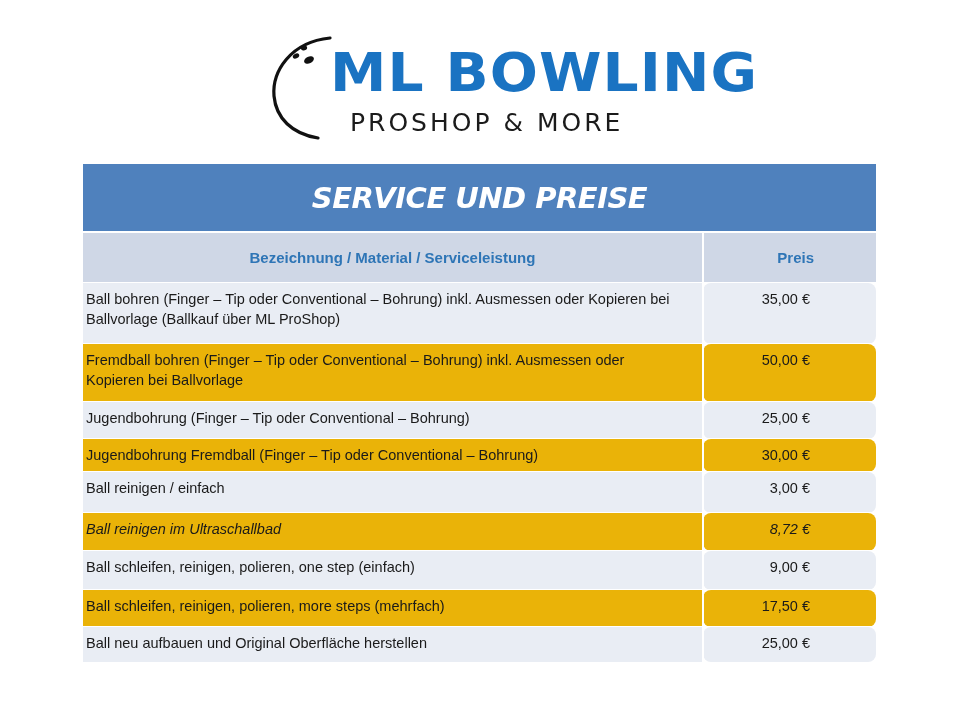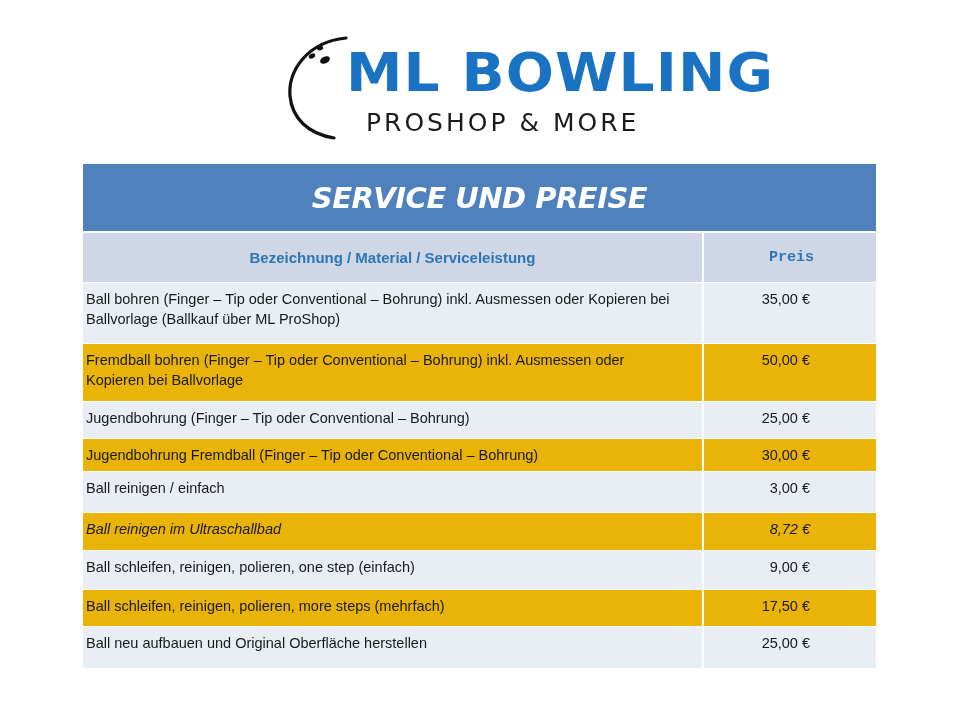--- a/index.html
+++ b/index.html
@@ -9,21 +9,21 @@
     }
     body {
       width: 960px;
       height: 720px;
       position: relative;
       overflow: hidden;
       font-family: "Liberation Sans", sans-serif;
     }
     .logo {
       position: absolute;
-      left: 284px;
+      left: 268px;
       top: 32px;
       width: 430px;
       height: 112px;
     }
     .logo svg { display: block; }
     .logo-main {
       position: absolute;
       left: 62px;
       top: 14px;
       font-family: "DejaVu Sans", sans-serif;
@@ -85,36 +85,36 @@
       font-weight: bold;
       font-size: 15px;
       padding: 16px;
       vertical-align: middle;
       border-right: 2px solid #ffffff;
     }
     .header-row th.col-price {
       text-align: right;
       padding-right: 62px;
       border-right: none;
-      font-family: Liberation Mono, monospace;
     }
     .data-row td {
       font-size: 14.5px;
       color: #1a1a1a;
       vertical-align: top;
       padding: 6px 21px 4px 3px;
       line-height: 20px;
       border-top: 1px solid #ffffff;
     }
     .data-row td.desc {
       border-right: 2px solid #ffffff;
     }
     .data-row td.price {
       text-align: right;
       padding-right: 66px;
+      border-radius: 8px;
     }
     .row-odd { background: #e9edf4; }
     .row-even { background: #eab308; }
     .col-desc { width: 620px; }
     .col-price { width: 173px; }
   </style>
 </head>
 <body>
 
 <div class="logo">
@@ -169,18 +169,18 @@
     <td class="price">8,72 €</td>
   </tr>
   <tr class="data-row row-odd" style="height:39px;">
     <td class="desc">Ball schleifen, reinigen, polieren, one step  (einfach)</td>
     <td class="price">9,00 €</td>
   </tr>
   <tr class="data-row row-even" style="height:37px;">
     <td class="desc">Ball schleifen, reinigen, polieren, more steps (mehrfach)</td>
     <td class="price">17,50 €</td>
   </tr>
-  <tr class="data-row row-odd" style="height:41px;">
+  <tr class="data-row row-odd" style="height:35px;">
     <td class="desc">Ball neu aufbauen und Original Oberfläche herstellen</td>
     <td class="price">25,00 €</td>
   </tr>
 </tbody>
   </table>
 
 </body></html>

